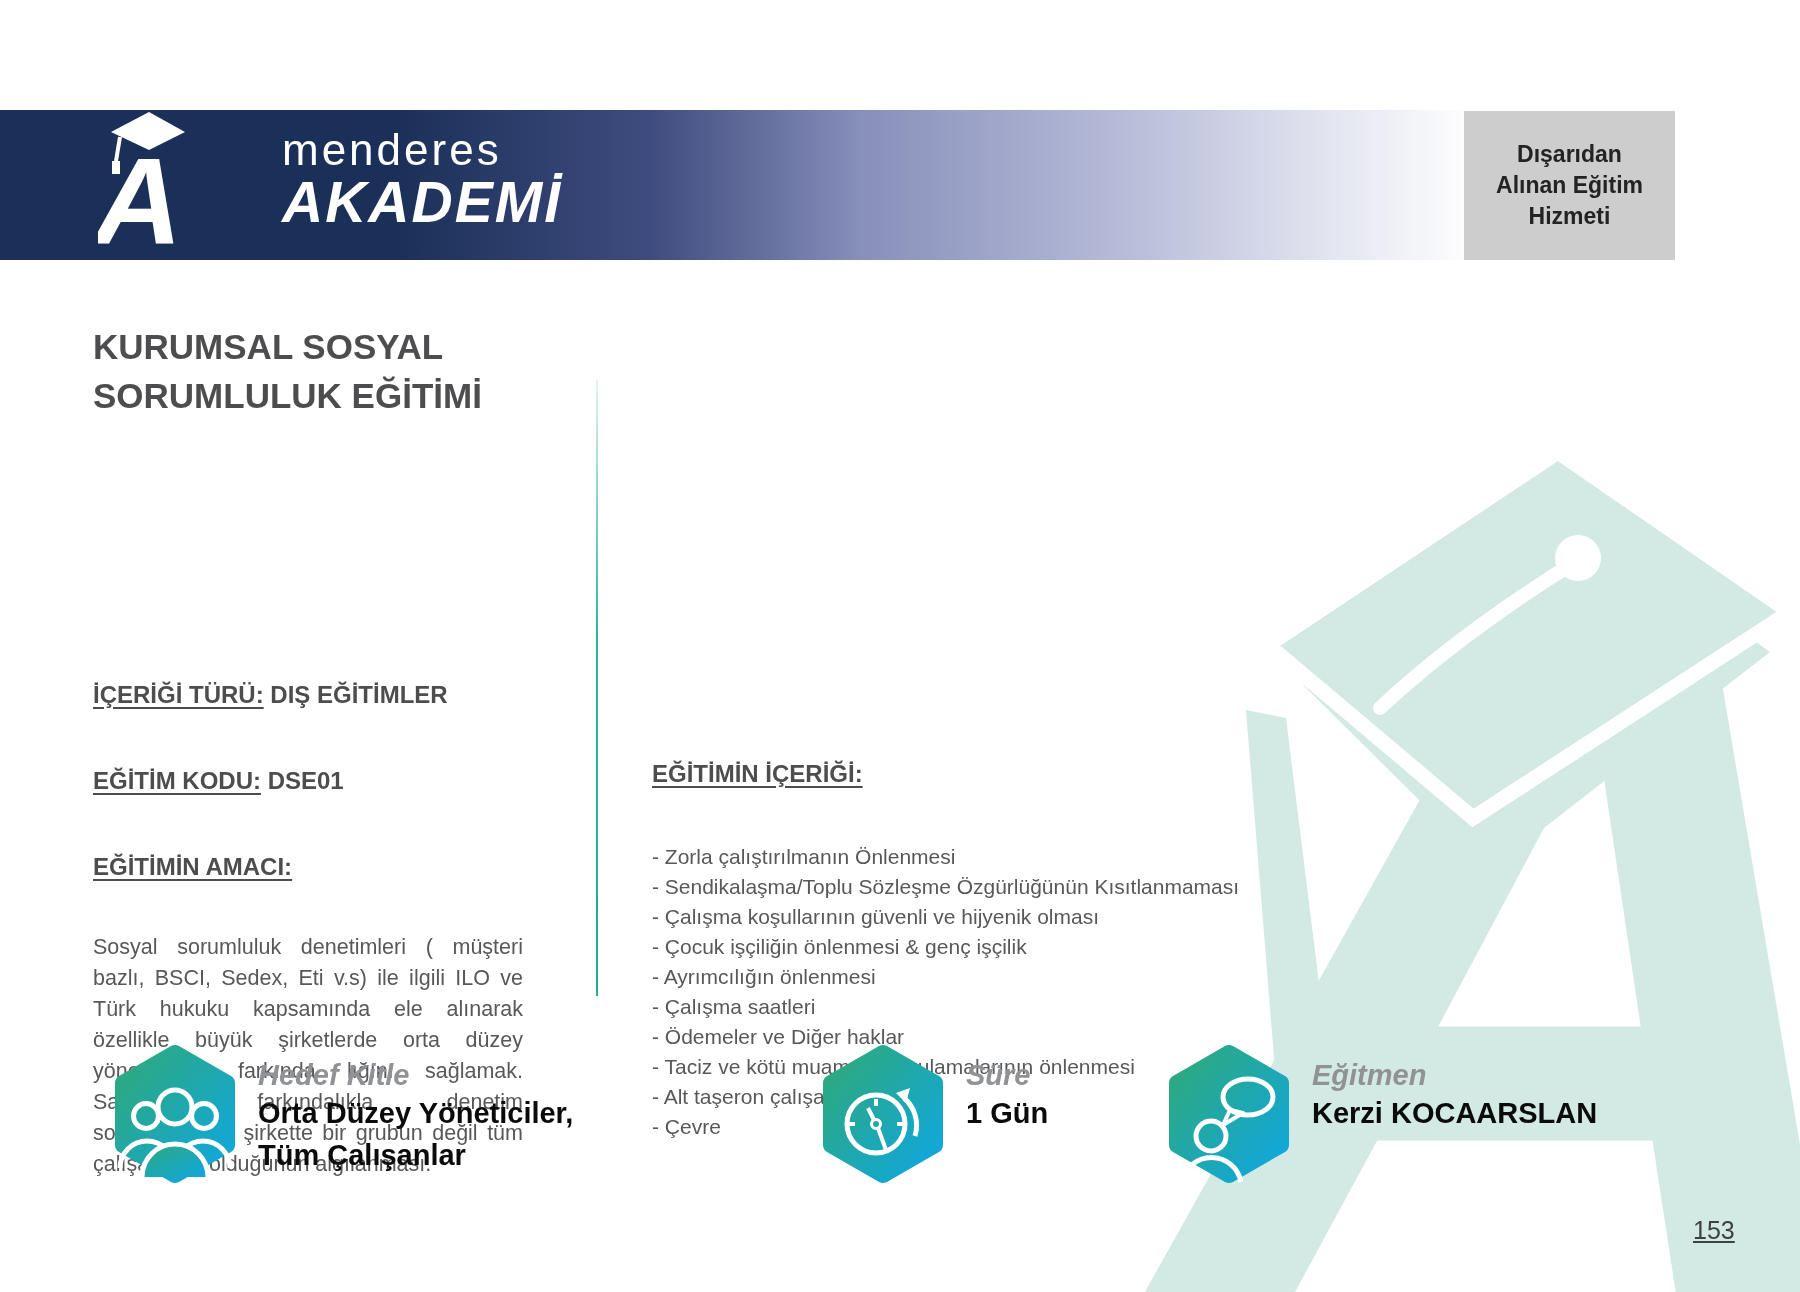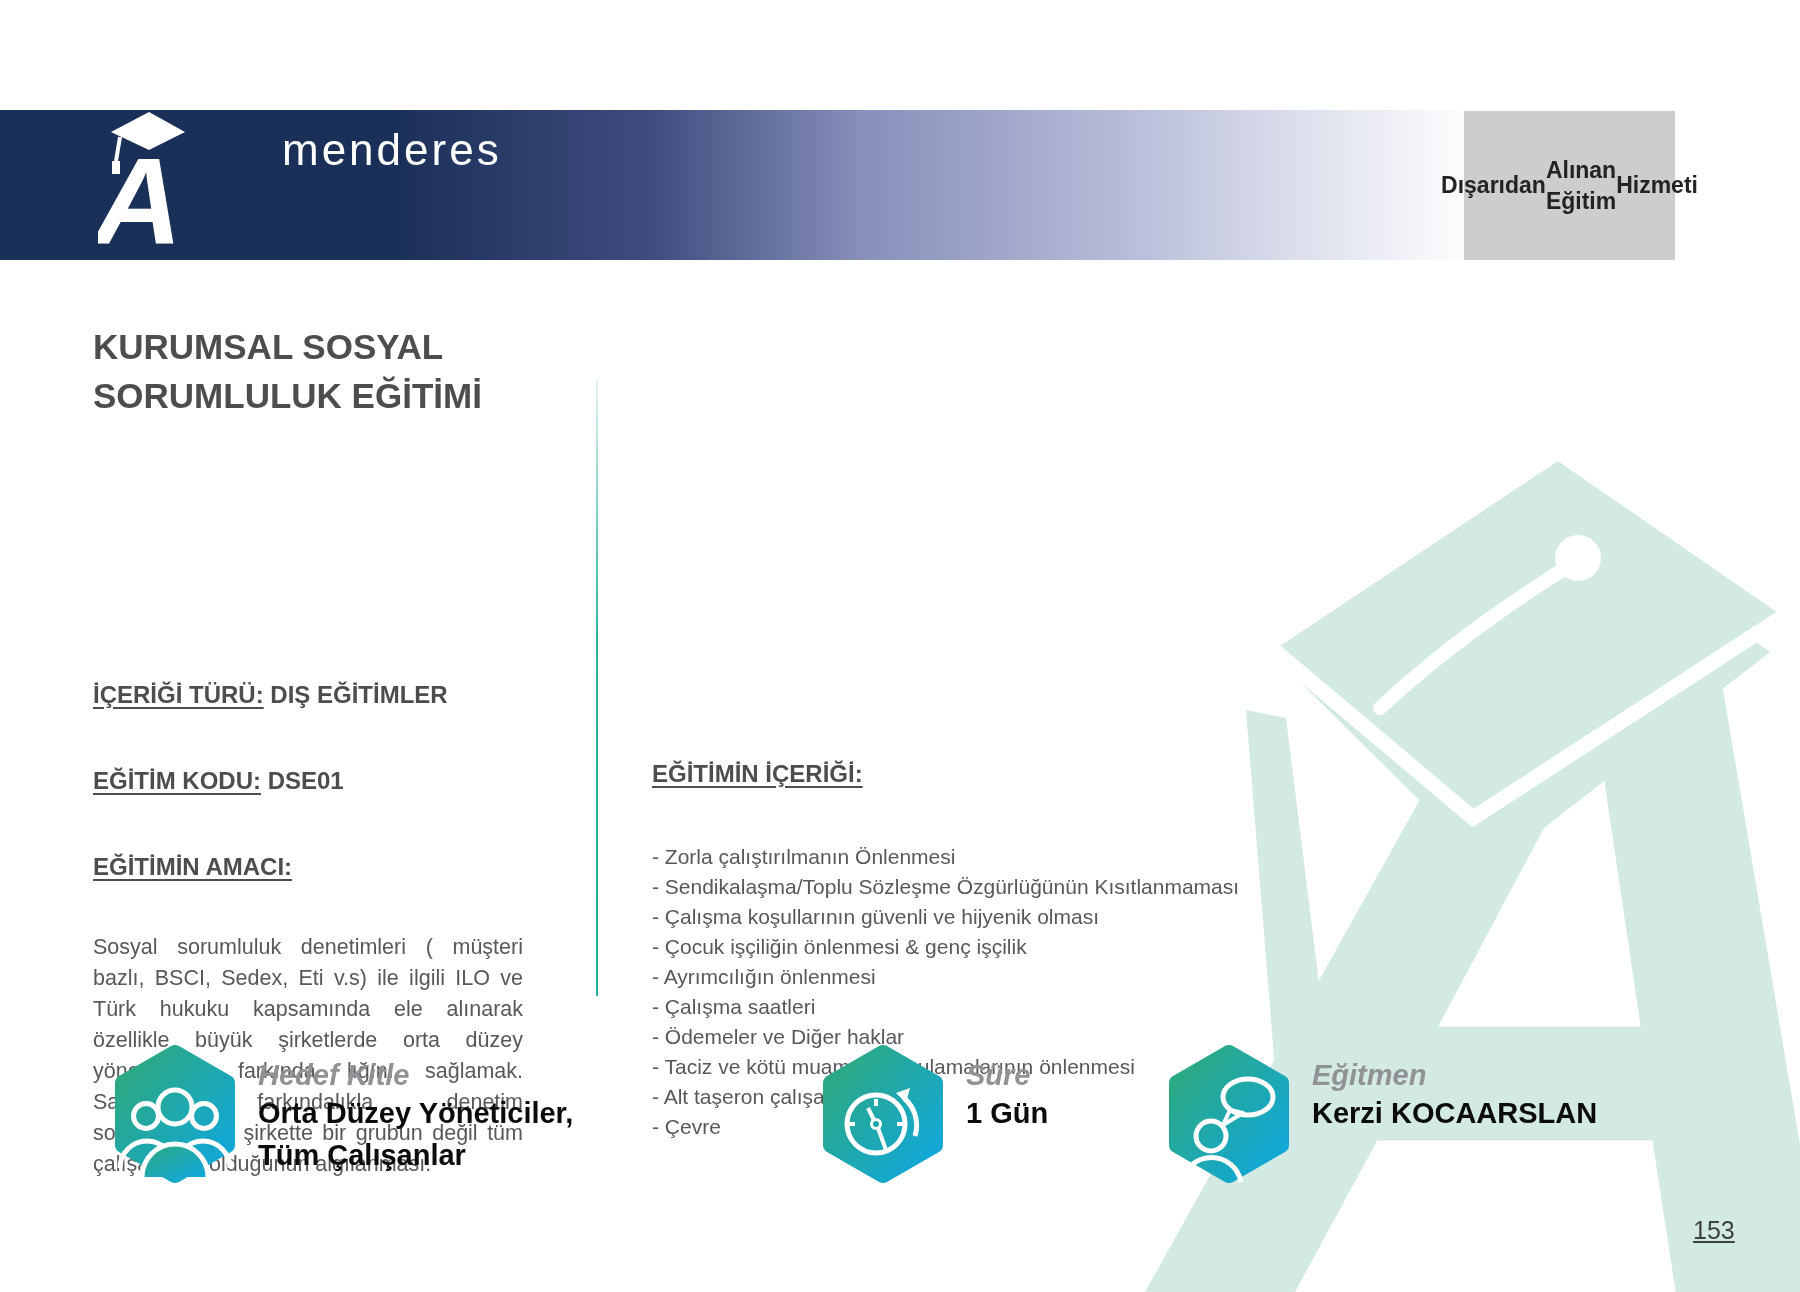--- a/index.html
+++ b/index.html
@@ -9,21 +9,21 @@
   
   .band{position:absolute;left:0;top:110px;width:1800px;height:150px;
         background:linear-gradient(to right,#1b3058 0%,#1b3058 22%,#3e4b7e 36%,
           #8890bb 48%,#b5bad7 62%,#e3e5f0 74%,#ffffff 82%,#ffffff 100%);}
   .logo{position:absolute;left:98px;top:-8px;display:flex;}
   .logo-text{margin-left:92px;color:#fff;}
   .logo-line1{font-size:44px;letter-spacing:3px;font-weight:400;margin-top:26px;line-height:44px;}
   .logo-line2{font-size:57px;font-weight:700;font-style:italic;letter-spacing:2px;line-height:56px;margin-top:2px;}
 
   .badge{position:absolute;left:1464px;top:111px;width:211px;height:149px;background:#cdcdcd;
-         display:flex;flex-direction:row;justify-content:center;align-items:center;
+         display:flex;flex-direction:column;justify-content:center;align-items:center;
          font-size:23px;font-weight:700;color:#232323;line-height:31px;text-align:center;}
 
   
   .title{position:absolute;left:93px;top:322px;font-size:35px;font-weight:700;
          color:#4d4d4f;line-height:49px;}
   .field{position:absolute;left:93px;font-size:24px;color:#4d4d4f;}
   .fl{font-weight:700;text-decoration:underline;text-underline-offset:4px;}
   .fv{font-weight:700;color:#4d4d4f;}
   #field-0{top:583px;}
   #field-1{top:641px;}
@@ -81,20 +81,21 @@
       <svg width="92" height="150" viewBox="0 0 92 150" aria-hidden="true">
         <text x="-4" y="142" font-family="Liberation Sans, sans-serif" font-style="italic" font-weight="bold" font-size="122" fill="#ffffff">A</text>
         <g transform="translate(49,32)">
           <polygon points="-36,-2 2,-22 38,-2 2,16" fill="#ffffff"></polygon>
           <line x1="-27" y1="3" x2="-31" y2="27" stroke="#ffffff" stroke-width="4"></line>
           <rect x="-35" y="27" width="8" height="13" fill="#ffffff"></rect>
         </g>
       </svg>
       <div class="logo-text">
         <div class="logo-line1">menderes</div>
+        <div class="logo-line2">AKADEMİ</div>
       </div>
     </div>
   </div>
 
   <div class="badge">
     <div>Dışarıdan</div>
     <div>Alınan Eğitim</div>
     <div>Hizmeti</div>
   </div>
 

